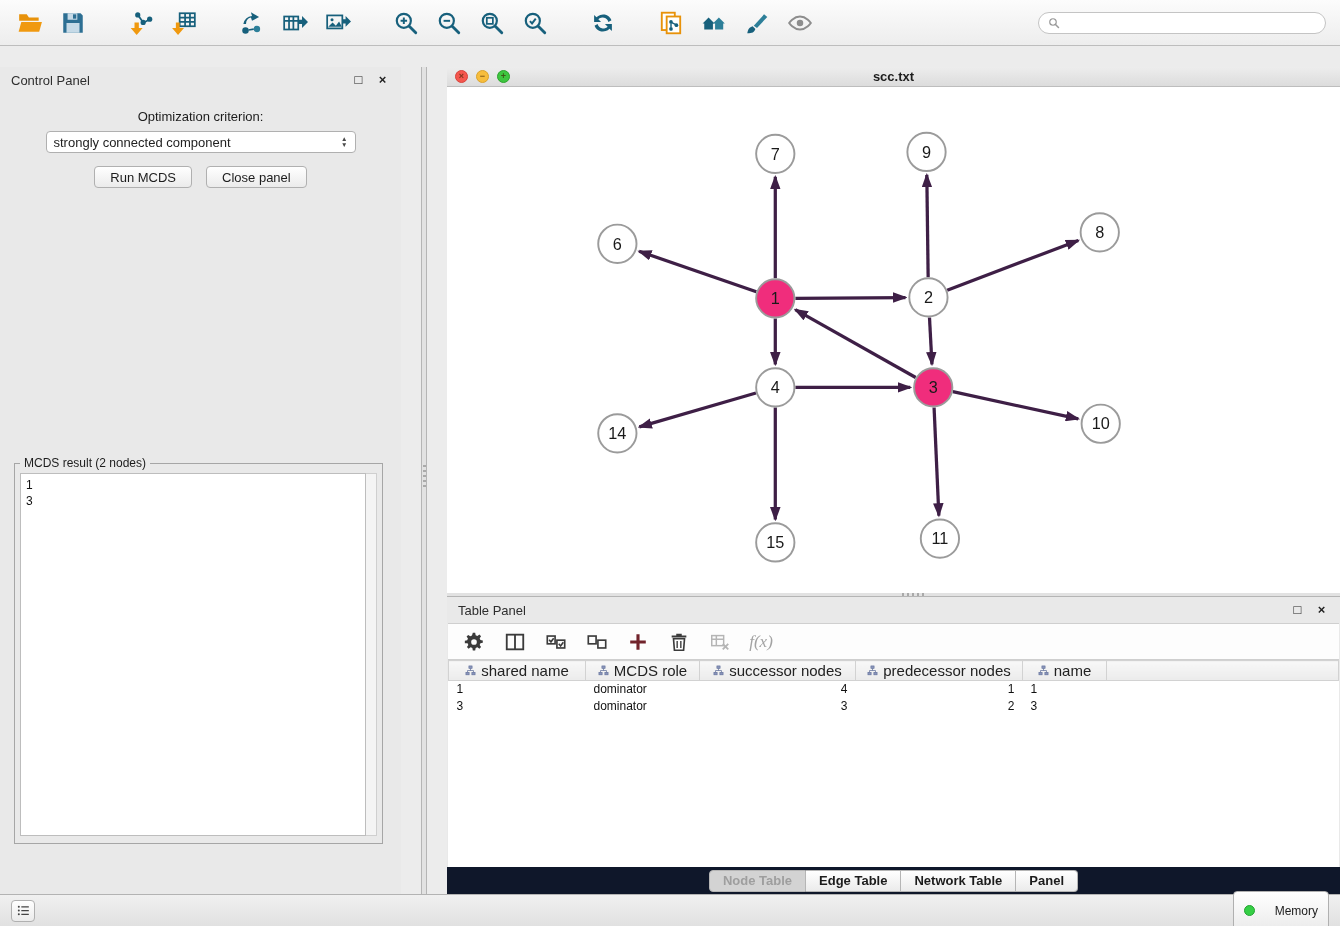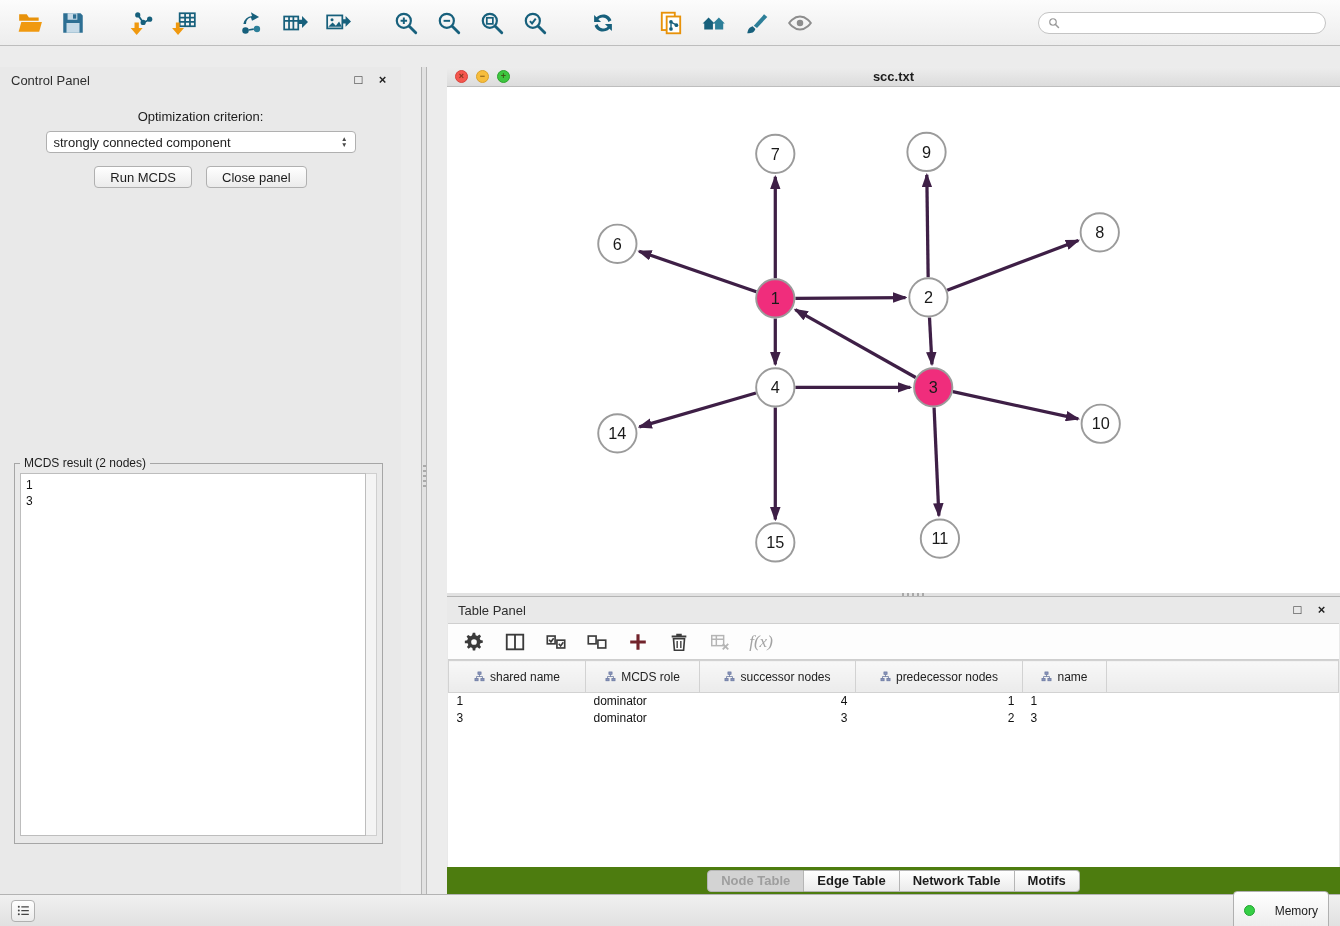--- a/index.html
+++ b/index.html
@@ -80,27 +80,27 @@
   .h-divider { height:4px; background:#e2e2e2; border-bottom:1px solid #b5b5b5; position:relative; cursor:row-resize; flex:none; }
   .h-divider .handle-h { position:absolute; left:455px; top:0; width:22px; height:3px;
                          background:repeating-linear-gradient(90deg,#aaa 0 2px, transparent 2px 5px); }
 
   
   .table-panel { flex:1; display:flex; flex-direction:column; background:#e9e9e9; min-height:0; }
   .tp-toolbar { height:37px; background:#fdfdfd; border-top:1px solid #cfcfcf; border-bottom:1px solid #cfcfcf;
                 display:flex; align-items:center; gap:13px; padding:0 12px; margin:0 1px; flex:none; }
   .tp-table { flex:1; background:#fff; overflow:hidden; margin:0 1px; }
   table { border-collapse:collapse; width:100%; font-size:12px; table-layout:fixed; }
-  th { background:linear-gradient(#f8f8f8,#ebebeb); border:1px solid #d2d2d2; height:32px;
-       font-weight:normal; font-size:12px; padding:0 4px; cursor:pointer; overflow:hidden; white-space:nowrap; }
+  th { background:linear-gradient(#f8f8f8,#ebebeb); border:1px solid #d2d2d2; height:20px;
+       font-weight:normal; font-size:15px; padding:0 4px; cursor:pointer; overflow:hidden; white-space:nowrap; }
   th.filler { cursor:default; }
   .th-inner { display:flex; align-items:center; justify-content:center; gap:5px; }
   .th-ic svg { width:11px; height:11px; }
   td { height:17px; padding:0 8px; font-size:12px; color:#111; overflow:hidden; white-space:nowrap; }
-  .tp-tabs { height:27px; display:flex; justify-content:center; align-items:center; background:#4d7c0f; flex:none; }
+  .tp-tabs { height:27px; display:flex; justify-content:center; align-items:center; background:#0f172a; flex:none; }
 
   
   .statusbar { position:absolute; bottom:0; left:0; right:0; height:32px;
                background:linear-gradient(#f0f0f0,#e1e1e1); border-top:1px solid #b3b3b3;
                display:flex; align-items:center; padding:0 11px; }
   .list-btn { width:24px; height:22px; border:1px solid #b0b0b0; border-radius:4px;
               background:linear-gradient(#ffffff,#ebebeb); display:flex; align-items:center; justify-content:center; cursor:pointer; }
   .list-btn svg { width:15px; height:15px; }
   .memory-btn { margin-left:auto; height:40px; border:1px solid #b0b0b0; border-radius:4px;
                 background:linear-gradient(#ffffff,#ebebeb); display:flex; align-items:center; gap:20px;
@@ -593,21 +593,21 @@
                   <td style="text-align: left;">3</td>
                   <td></td>
                 </tr>
               </tbody>
           </table>
         </div>
         <div class="tp-tabs" id="tp-tabs">
             <button class="seg-tab big active">Node Table</button>
             <button class="seg-tab big">Edge Table</button>
             <button class="seg-tab big">Network Table</button>
-            <button class="seg-tab big">Motifs</button>
+            <button class="seg-tab big">Panel</button>
           </div>
       </div>
 
     </section>
   </div>
 
   <div class="statusbar">
     <button class="list-btn">
       <span class="icon" id="list-icon">
           <svg viewBox="0 0 24 24">

